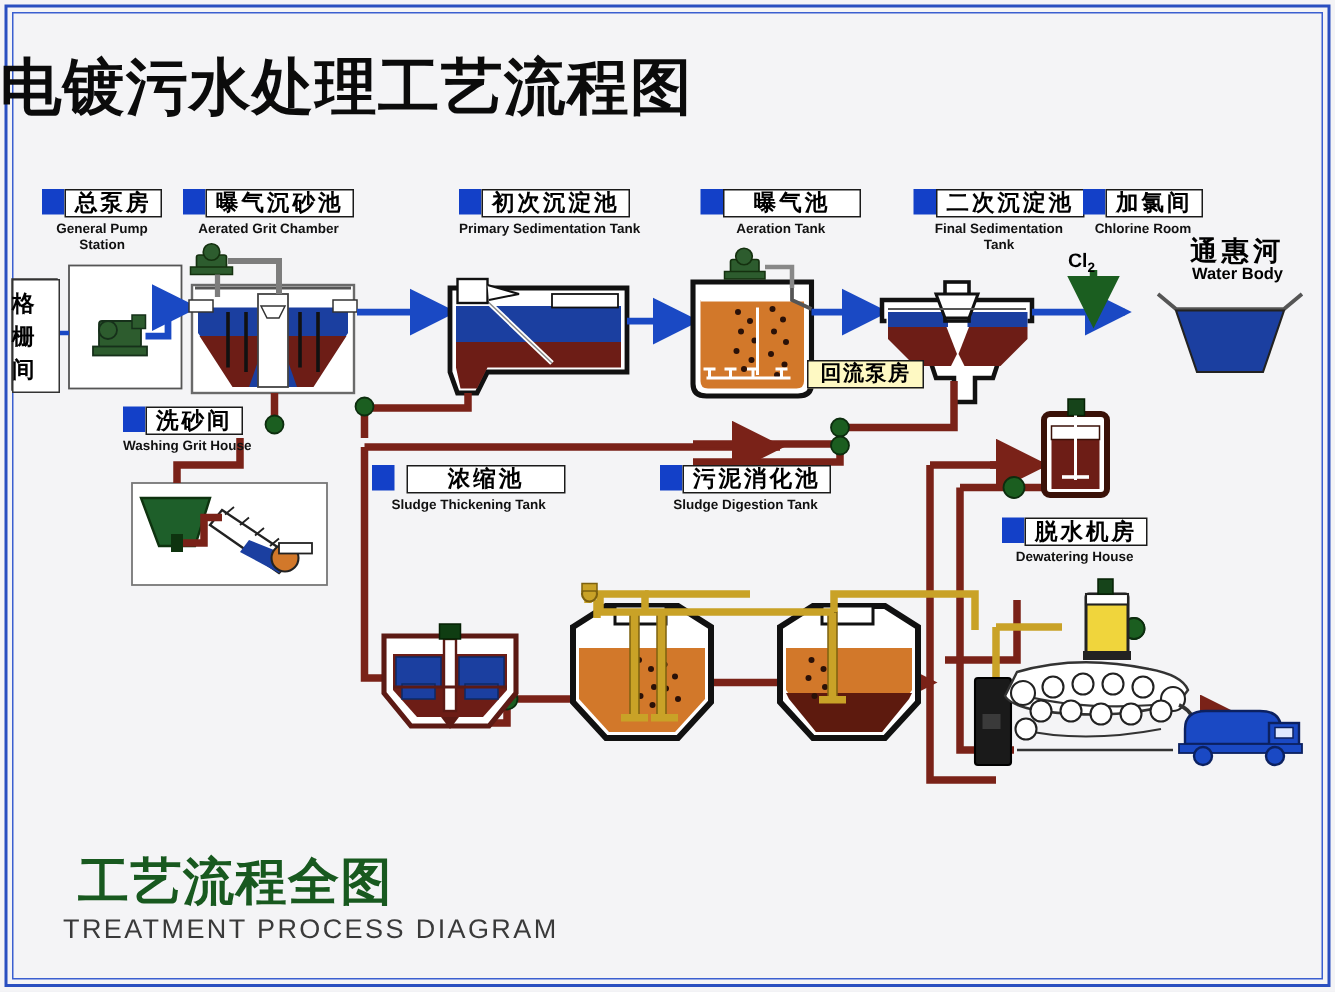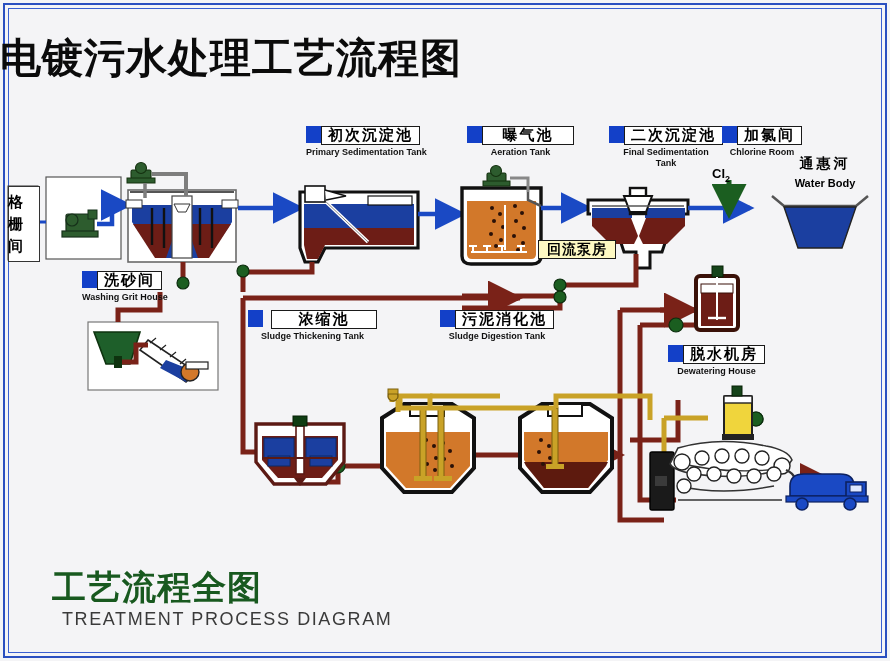--- a/index.html
+++ b/index.html
@@ -34,27 +34,27 @@
   #return-pump{position:absolute;left:538px;top:240px;}
   #return-pump .cn{border:1px solid #1a1a1a;background:#fef9c3;font-family:"DejaVu Sans","Liberation Sans",sans-serif;
     font-size:14px;font-weight:bold;padding:0 8px;line-height:17px;letter-spacing:1px;}
 
   
   #cl2{position:absolute;left:712px;top:166px;font-size:13px;font-weight:bold;color:#000;}
   #cl2 sub{font-size:9px;}
 
   
   #wb-cn{position:absolute;left:760px;top:155px;width:130px;text-align:center;
-    font-family:"DejaVu Sans","Liberation Sans",sans-serif;font-size:14px;font-weight:bold;color:#000;letter-spacing:3px;}
+    font-family:"DejaVu Sans","Liberation Sans",sans-serif;font-size:18px;font-weight:bold;color:#000;letter-spacing:3px;}
   #wb-en{position:absolute;left:760px;top:177px;width:130px;text-align:center;font-size:11px;font-weight:bold;color:#000;}
 
   
   #foot-cn{position:absolute;left:52px;top:565px;
     font-family:"DejaVu Sans","Liberation Sans",sans-serif;font-size:34px;font-weight:bold;color:#18591f;letter-spacing:1px;}
-  #foot-en{position:absolute;left:42px;top:609px;font-size:18px;font-weight:normal;color:#3a3a3a;letter-spacing:1.6px;margin-left:20px;}
+  #foot-en{position:absolute;left:42px;top:609px;font-size:18px;font-weight:normal;color:#3a3a3a;letter-spacing:1.6px;}
 </style>
 </head>
 <body>
 
 <div id="page">
 
   <div id="frame-outer"></div>
   <div id="frame-inner"></div>
 
   <div id="title">电镀污水处理工艺流程图</div>
@@ -396,21 +396,36 @@
     </g>
 
     <g stroke="#8a8a8a" stroke-width="1" fill="none">
       <line x1="562" y1="258" x2="572" y2="244"></line>
     </g>
   </svg>
 
   <div id="grille-box"></div>
   <div id="grille-text">格栅间</div>
 
-
+  <div class="lbl" style="left:28px;top:126px;">
+    <div class="boxrow">
+        <div class="sq"></div>
+      <div class="cn">总泵房</div>
+      </div>
+    <div class="en">General Pump</div>
+    <div class="en" style="margin-top:0">Station</div>
+  </div>
+
+  <div class="lbl" style="left:122px;top:126px;">
+    <div class="boxrow">
+        <div class="sq"></div>
+      <div class="cn">曝气沉砂池</div>
+      </div>
+    <div class="en">Aerated Grit  Chamber</div>
+  </div>
 
   <div class="lbl" style="left:306px;top:126px;">
     <div class="boxrow">
         <div class="sq"></div>
       <div class="cn">初次沉淀池</div>
       </div>
     <div class="en">Primary Sedimentation Tank</div>
   </div>
 
   <div class="lbl" style="left:467px;top:126px;">

